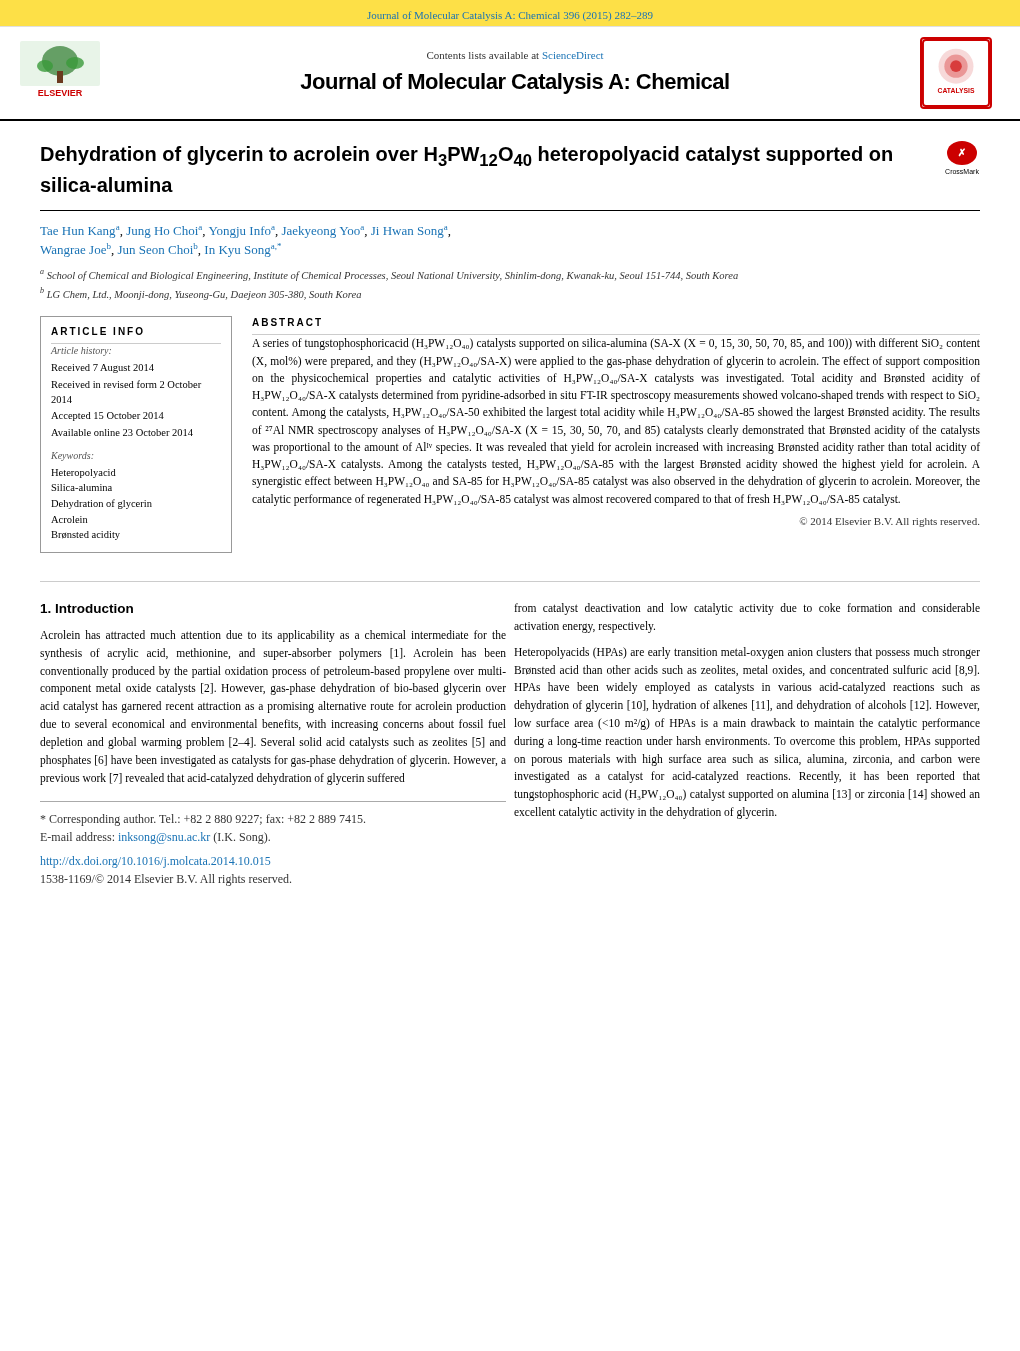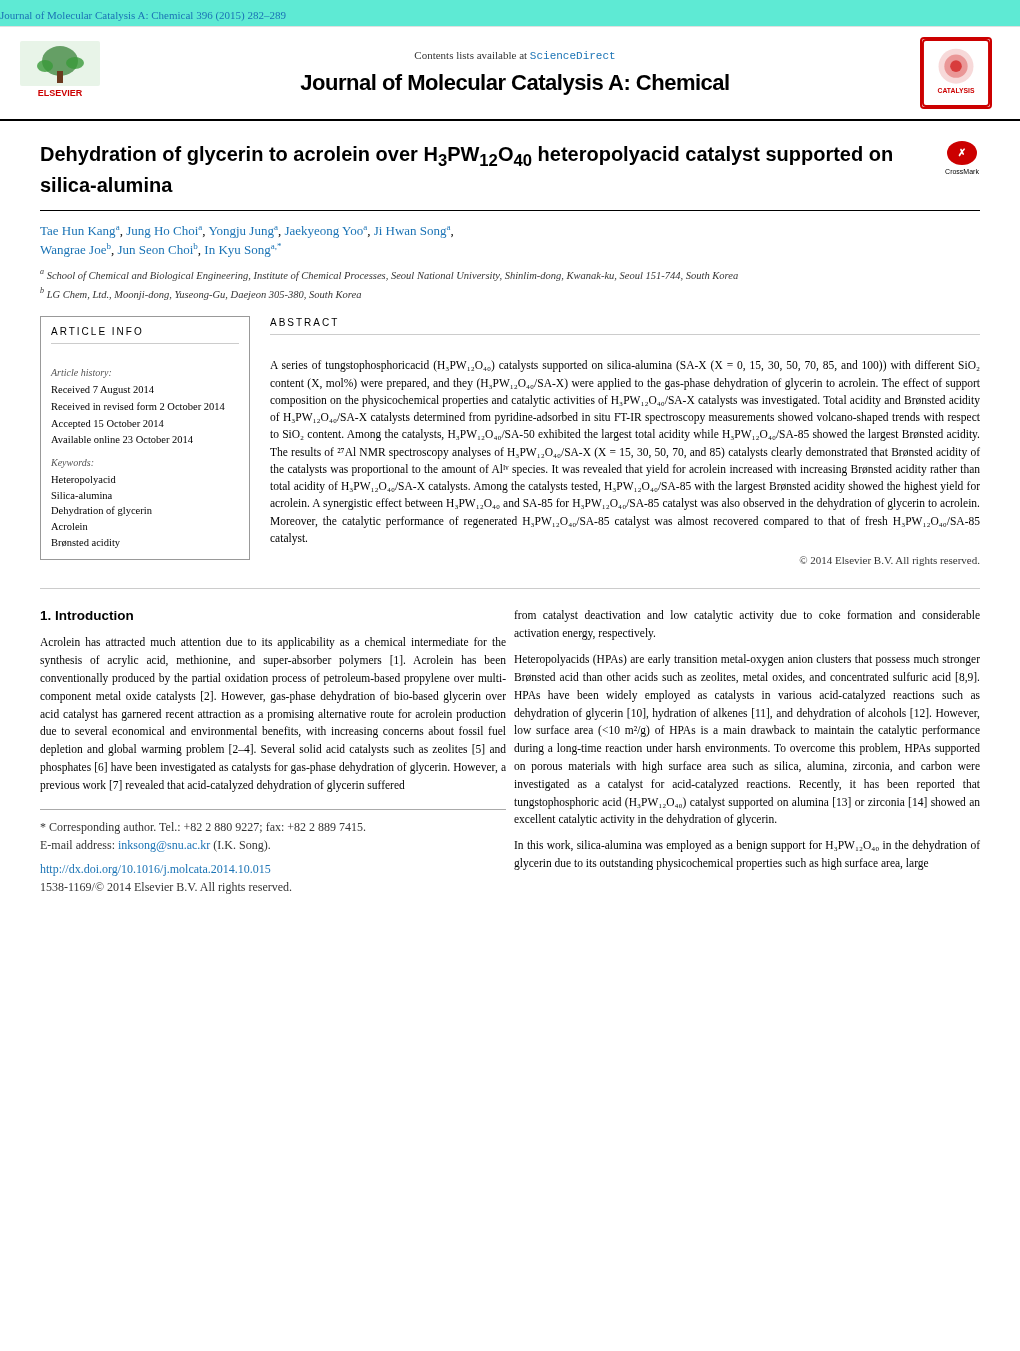--- a/index.html
+++ b/index.html
@@ -7,21 +7,22 @@
       font-family: 'Times New Roman', Times, serif;
       background: #fff;
       color: #000;
       width: 1020px;
       min-height: 1351px;
       font-size: 13px;
       line-height: 1.4;
     }
 
     .top-bar {
-      background: #5eead4;
+      background: #fde047;
+      text-align: center;
       padding: 6px 0 2px 0;
       border-bottom: 1px solid #e0e0e0;
     }
     .top-bar a {
       color: #1a73b5;
       font-size: 11px;
       text-decoration: none;
     }
 
     .journal-header {
@@ -39,21 +40,20 @@
       text-align: center;
     }
     .journal-title-block .contents-line {
       font-size: 11px;
       color: #333;
       margin-bottom: 4px;
     }
     .journal-title-block .contents-line a {
       color: #1a73b5;
       text-decoration: none;
-      font-family: Liberation Mono, monospace;
     }
     .journal-title-main {
       font-size: 22px;
       font-weight: bold;
       color: #000;
       font-family: Arial, sans-serif;
       letter-spacing: -0.5px;
     }
     .journal-homepage {
       font-size: 11px;
@@ -117,41 +117,41 @@
     .affil-line {
       margin-bottom: 2px;
     }
 
     .two-col {
       display: flex;
       gap: 20px;
       margin-top: 14px;
     }
     .col-left {
-      width: 210px;
+      width: 192px;
       flex-shrink: 0;
     }
     .col-right {
       flex: 1;
     }
 
     .article-info-box {
       border: 1px solid #999;
       padding: 8px 10px;
       margin-bottom: 10px;
     }
     .section-heading {
       font-size: 10px;
-      font-weight: normal;
+      font-weight: bold;
       letter-spacing: 2px;
       text-transform: uppercase;
       font-family: Arial, sans-serif;
       border-bottom: 1px solid #ccc;
       padding-bottom: 4px;
-      margin-bottom: 22px;
+      margin-bottom: 0;
     }
     .info-sub-heading {
       font-size: 10px;
       font-style: italic;
       color: #555;
       margin-bottom: 3px;
     }
     .info-date-line {
       font-size: 10.5px;
       margin-bottom: 2px;
@@ -314,21 +314,21 @@
     </div>
     <div class="crossmark-box">
       <div class="crossmark-circle">✗</div>
       <div style="font-size:7px; text-align:center; margin-top:2px; font-family:Arial;">CrossMark</div>
     </div>
   </div>
 
   <div class="authors-line">
     <a>Tae Hun Kang</a><sup class="author-sup">a</sup>,
     <a>Jung Ho Choi</a><sup class="author-sup">a</sup>,
-    <a>Yongju Jung</a><sup class="author-sup">a</sup>,
+    <a>Yongju Info</a><sup class="author-sup">a</sup>,
     <a>Jaekyeong Yoo</a><sup class="author-sup">a</sup>,
     <a>Ji Hwan Song</a><sup class="author-sup">a</sup>,<br>
     <a>Wangrae Joe</a><sup class="author-sup">b</sup>,
     <a>Jun Seon Choi</a><sup class="author-sup">b</sup>,
     <a>In Kyu Song</a><sup class="author-sup">a,*</sup>
   </div>
 
   <div class="affiliations">
     <div class="affil-line"><sup>a</sup> School of Chemical and Biological Engineering, Institute of Chemical Processes, Seoul National University, Shinlim-dong, Kwanak-ku, Seoul 151-744, South Korea</div>
     <div class="affil-line"><sup>b</sup> LG Chem, Ltd., Moonji-dong, Yuseong-Gu, Daejeon 305-380, South Korea</div>
@@ -390,19 +390,16 @@
       </div>
     </div>
 
     <div class="body-col-right">
       <div class="body-text">
         from catalyst deactivation and low catalytic activity due to coke formation and considerable activation energy, respectively.
       </div>
       <div class="body-text">
         Heteropolyacids (HPAs) are early transition metal-oxygen anion clusters that possess much stronger Brønsted acid than other acids such as zeolites, metal oxides, and concentrated sulfuric acid [8,9]. HPAs have been widely employed as catalysts in various acid-catalyzed reactions such as dehydration of glycerin [10], hydration of alkenes [11], and dehydration of alcohols [12]. However, low surface area (&lt;10 m²/g) of HPAs is a main drawback to maintain the catalytic performance during a long-time reaction under harsh environments. To overcome this problem, HPAs supported on porous materials with high surface area such as silica, alumina, zirconia, and carbon were investigated as a catalyst for acid-catalyzed reactions. Recently, it has been reported that tungstophosphoric acid (H₃PW₁₂O₄₀) catalyst supported on alumina [13] or zirconia [14] showed an excellent catalytic activity in the dehydration of glycerin.
       </div>
-      <div class="body-text">
-        In this work, silica-alumina was employed as a benign support for H₃PW₁₂O₄₀ in the dehydration of glycerin due to its outstanding physicochemical properties such as high surface area, large
-      </div>
     </div>
   </div>
 
 </div>
 
 </body></html>

